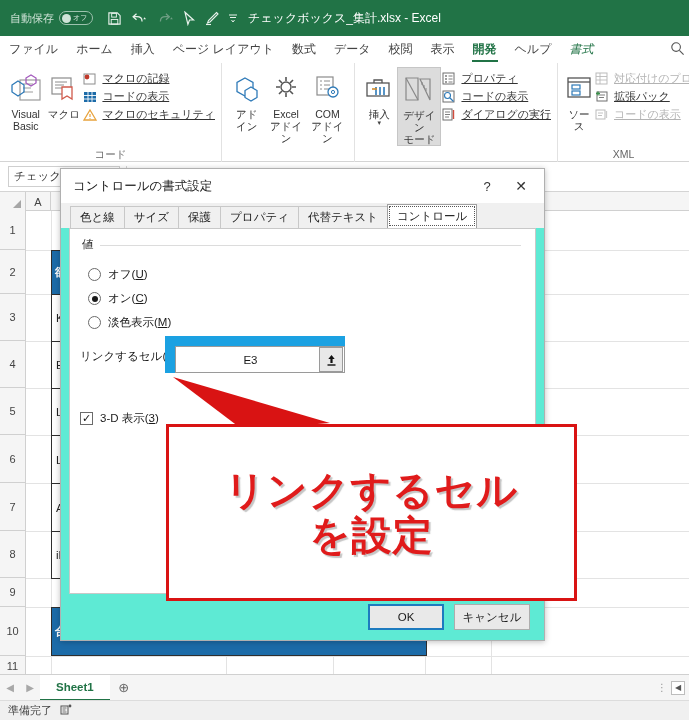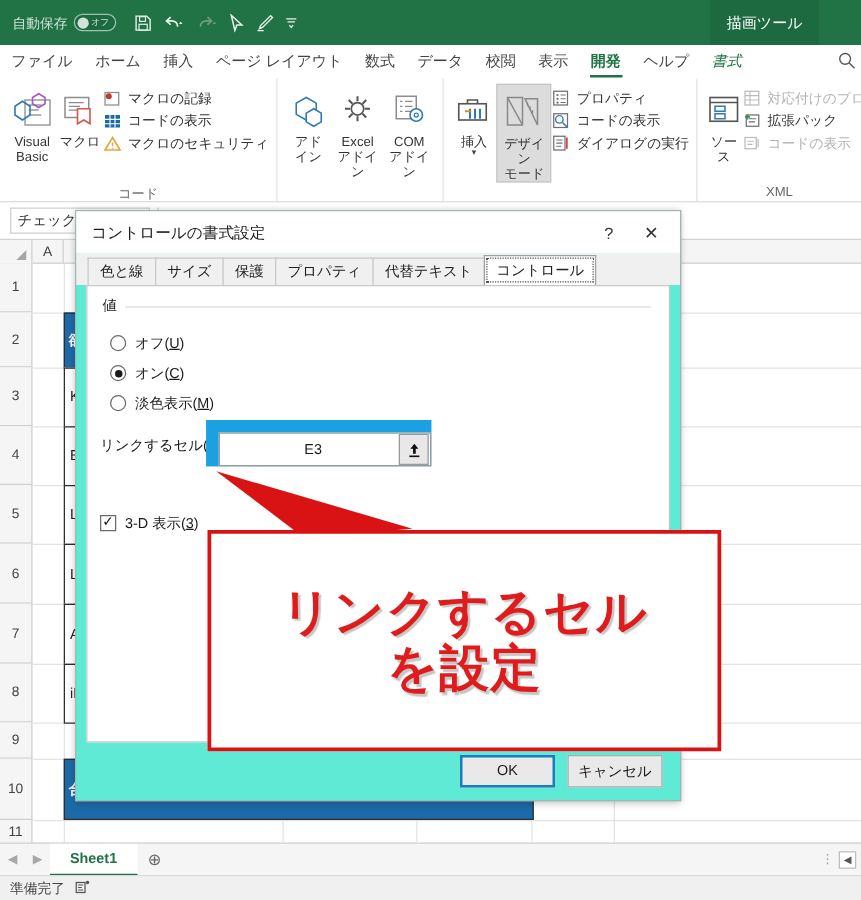--- a/index.html
+++ b/index.html
@@ -83,21 +83,21 @@
     width: 58px; display: flex; flex-direction: column; align-items: center;
     font-size: 10.5px; color: #333; text-align: center; line-height: 1.15;
     padding-top: 3px;
   }
   .bigbtn.wide { width: 62px; }
   .bigbtn.sel { background: #dcdcdc; border: 1px solid #c6c6c6; }
   .bigicon { height: 38px; display: flex; align-items: center; justify-content: center; }
   .smallcol { display: flex; flex-direction: column; gap: 3px; padding-top: 4px; }
   .smallbtn {
     display: flex; align-items: center; gap: 5px;
-    font-size: 11px; color: #333; white-space: nowrap;
+    font-size: 11px; color: #333; white-space: nowrap; text-decoration: underline;
   }
   .smallbtn.disabled { color: #b3b3b3; }
   .sicon { width: 15px; height: 15px; display: inline-flex; align-items: center; justify-content: center; }
   .arrow-dn { font-size: 7px; line-height: 6px; color: #444; }
 
   
   .fbar {
     position: absolute; left: 0; top: 162px; width: 689px; height: 30px;
     background: #ffffff; display: flex; align-items: center;
     border-bottom: 1px solid #d4d4d4;
@@ -342,21 +342,21 @@
             <path d="M11.5 1.5l1.5 1.5-8 8-2.5 1 1-2.5z" fill="none" stroke="#e9f2ec" stroke-width="1.1"></path>
             <path d="M1 13.5h5" stroke="#e9f2ec" stroke-width="1.1" fill="none"></path>
           </svg>
       </span>
       <span class="qat-ic">
         <svg width="10" height="10" viewBox="0 0 10 10">
             <path d="M1 2h8M2 4.5h6M3.5 7l1.5 2 1.5-2" stroke="#e9f2ec" stroke-width="1" fill="none"></path>
           </svg>
       </span>
     </div>
-    <div class="ctx-tool">描画ツール</div>
+    <div class="title-center">チェックボックス_集計.xlsx  -  Excel</div>
   </div>
 
   <div class="tabbar">
     <div class="tab">ファイル</div>
     <div class="tab">ホーム</div>
     <div class="tab">挿入</div>
     <div class="tab">ページ レイアウト</div>
     <div class="tab">数式</div>
     <div class="tab">データ</div>
     <div class="tab">校閲</div>

